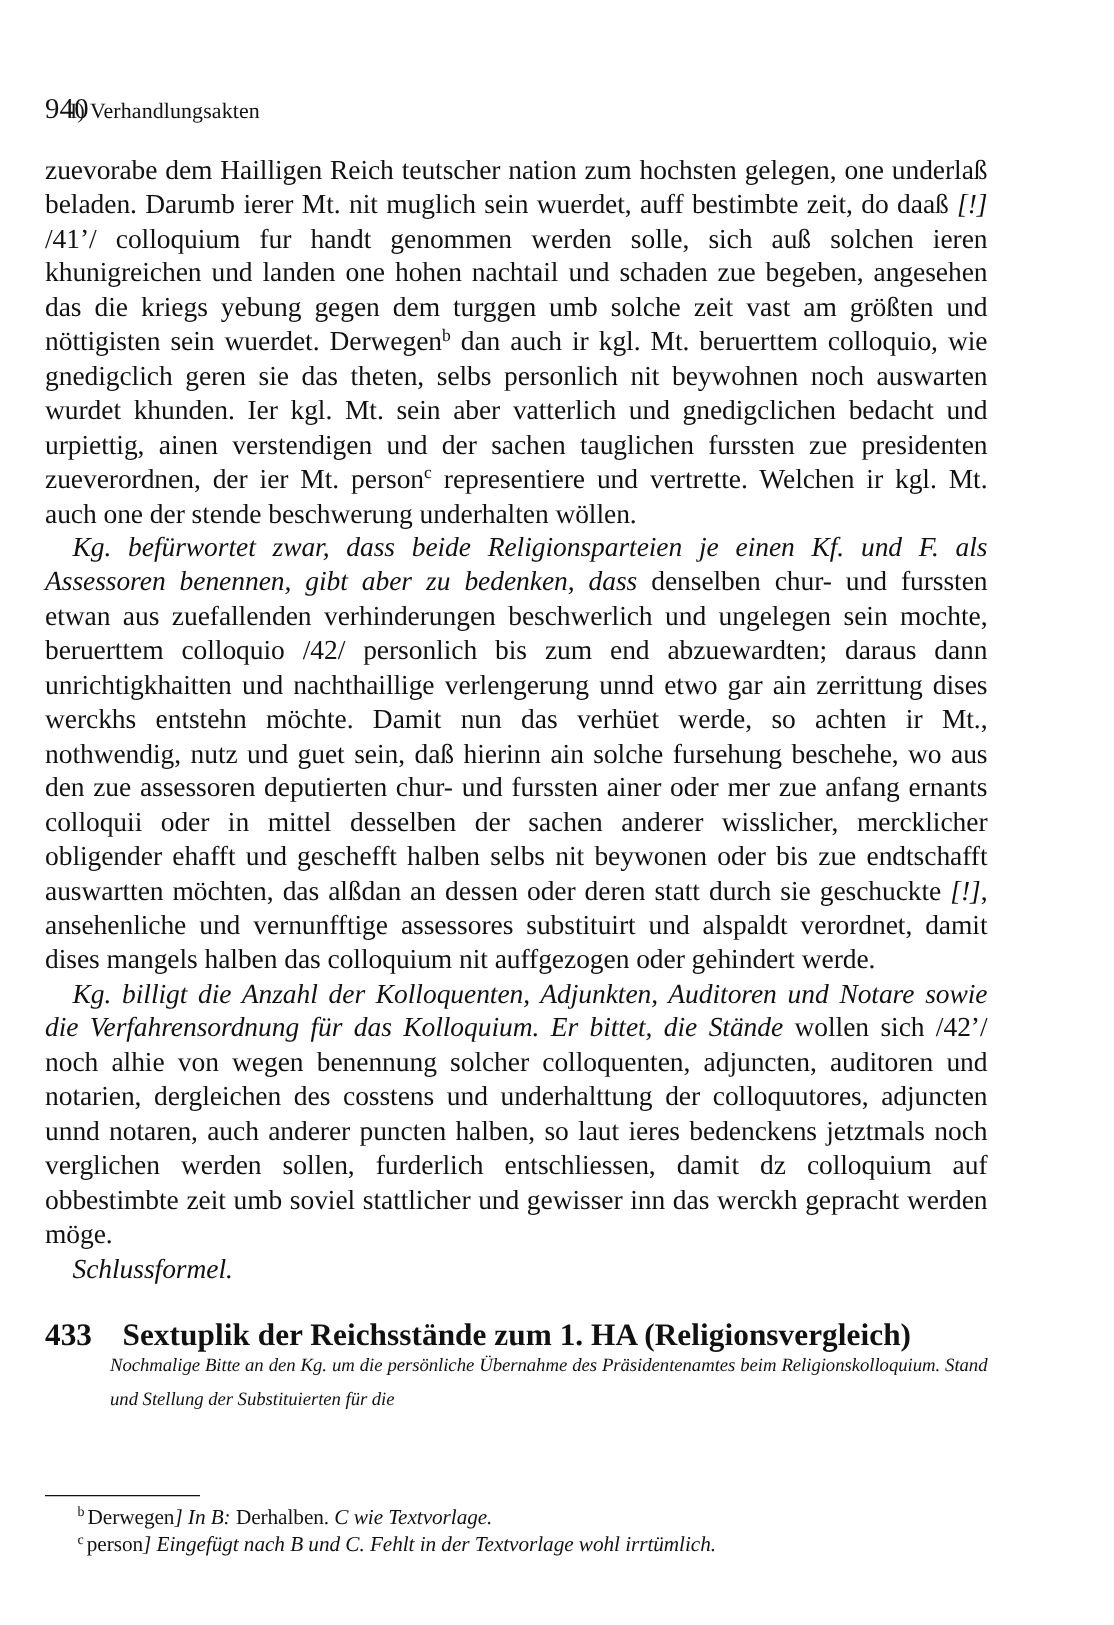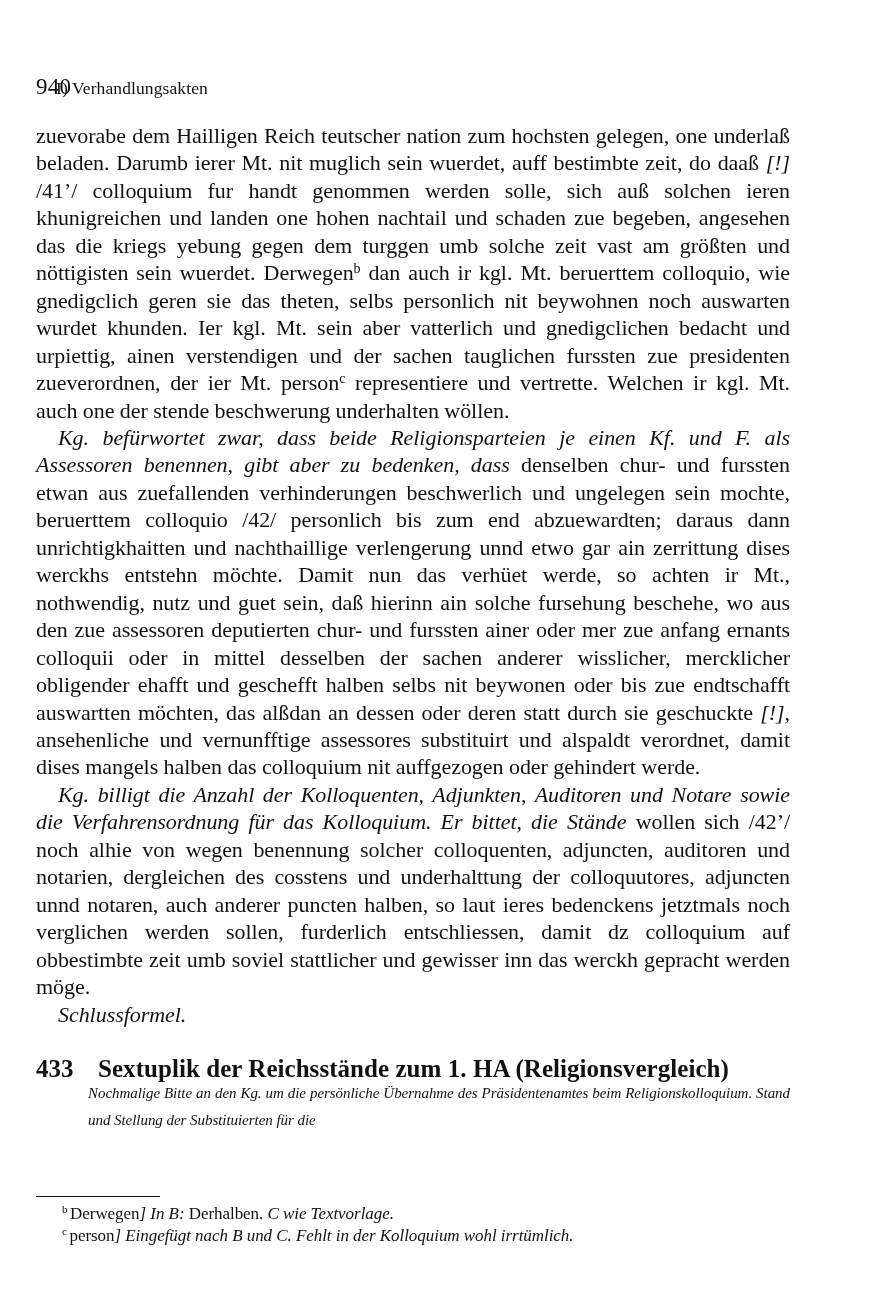--- a/index.html
+++ b/index.html
@@ -160,16 +160,16 @@
     <span class="sec-num">433</span><span>Sextuplik der Reichsstände zum 1. HA (Religionsvergleich)</span>
   </div>
 
   <div class="regest">Nochmalige Bitte an den Kg. um die persönliche Übernahme des Präsidenten­amtes beim Religionskolloquium. Stand und Stellung der Substituierten für die</div>
 
   <div class="footnotes">
     <div class="fn-rule"></div>
 
     <p class="fn"><sup>b</sup><span>Derwegen</span><span class="it">]</span><span class="it"> In B: </span><span>Derhalben.</span><span class="it"> C wie Textvorlage.</span></p>
 
-    <p class="fn"><sup>c</sup><span>person</span><span class="it">]</span><span class="it"> Eingefügt nach B und C. Fehlt in der Kolloquium wohl irrtümlich.</span><span></span><span class="it"></span></p>
+    <p class="fn"><sup>c</sup><span>person</span><span class="it">]</span><span class="it"> Eingefügt nach B und C. Fehlt in der Textvorlage wohl irrtümlich.</span><span></span><span class="it"></span></p>
   </div>
 
 </div>
 
 </body></html>

